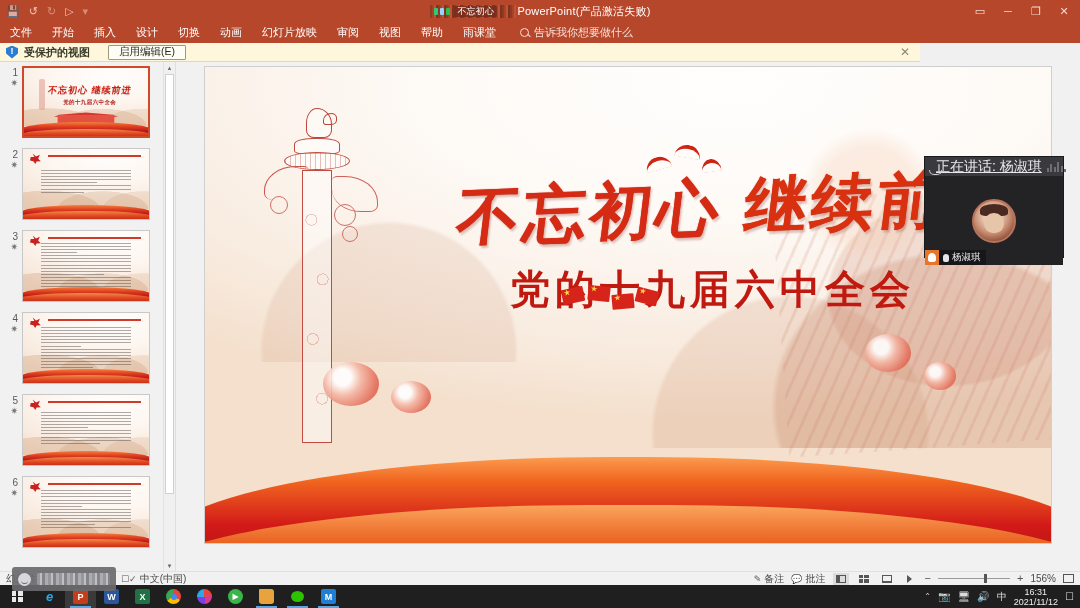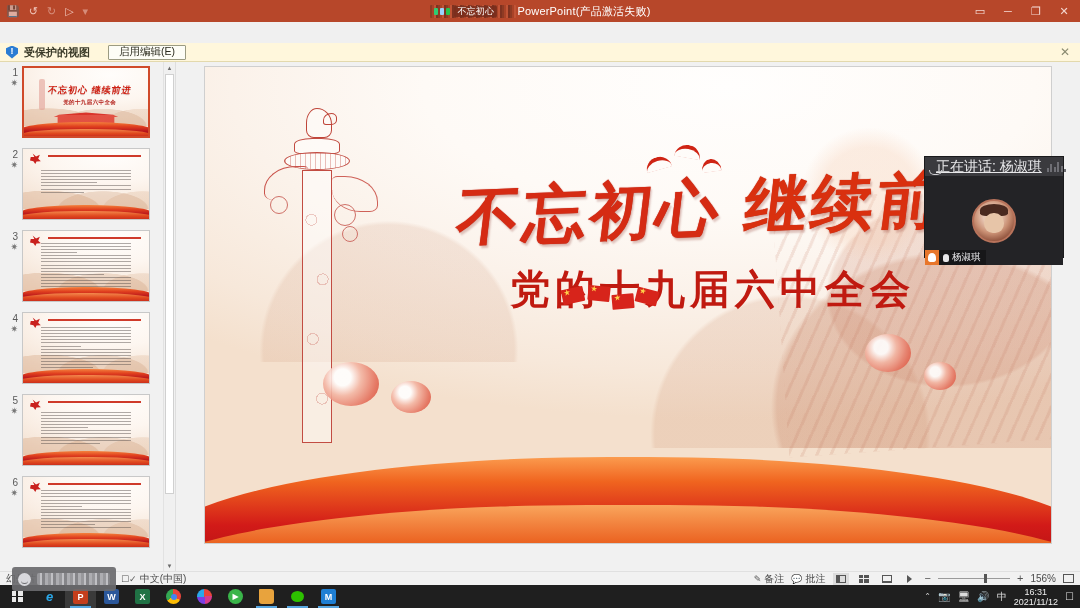--- a/index.html
+++ b/index.html
@@ -59,21 +59,21 @@
     width:9px; height:9px; border:1.2px solid #f5ded8; border-radius:50%;
     position:relative; display:inline-block;
   }
   .magnifier:after {
     content:""; position:absolute; width:4px; height:1.2px; background:#f5ded8;
     transform:rotate(45deg); right:-3px; bottom:0px;
   }
 
   
   .pvbar {
-    position:absolute; left:0; top:43px; width:1080px; height:19px;
+    position:absolute; left:0; top:43px; width:920px; height:19px;
     background:#fff7dc; border-bottom:1px solid #e3d9ad;
     display:flex; align-items:center; padding:0 6px; gap:6px;
   }
   .shield {
     width:12px; height:13px; flex:none;
     background:#2b7cd3;
     clip-path:polygon(50% 0,100% 22%,100% 62%,50% 100%,0 62%,0 22%);
     position:relative;
   }
   .shield:after {
@@ -449,20 +449,37 @@
     </div>
 
     <div class="win-ctrls">
       <div class="win-btn">▭</div>
       <div class="win-btn">─</div>
       <div class="win-btn">❐</div>
       <div class="win-btn close">✕</div>
     </div>
   </div>
 
+  <div class="menubar">
+    <div class="mitem">文件</div>
+    <div class="mitem">开始</div>
+    <div class="mitem">插入</div>
+    <div class="mitem">设计</div>
+    <div class="mitem">切换</div>
+    <div class="mitem">动画</div>
+    <div class="mitem">幻灯片放映</div>
+    <div class="mitem">审阅</div>
+    <div class="mitem">视图</div>
+    <div class="mitem">帮助</div>
+    <div class="mitem">雨课堂</div>
+    <div class="tellme">
+      <span class="magnifier"></span>
+      <span>告诉我你想要做什么</span>
+    </div>
+  </div>
 
   <div class="pvbar">
     <span class="shield"></span>
     <span class="pv-strong">受保护的视图</span>
     <div class="pv-btn">启用编辑(E)</div>
     <span class="pv-close">✕</span>
   </div>
 
   <div class="workspace">
 

